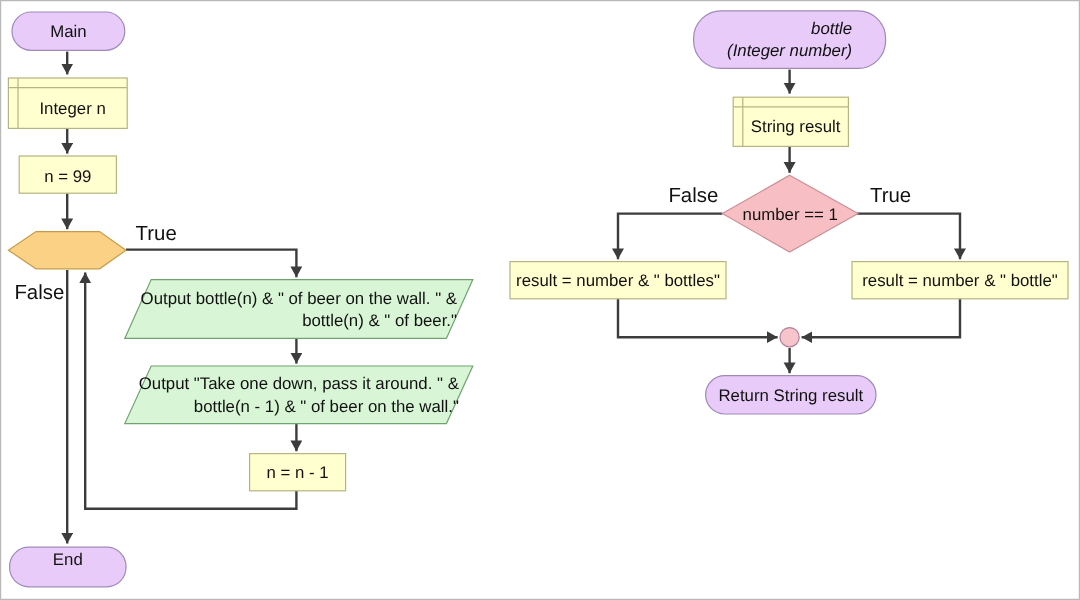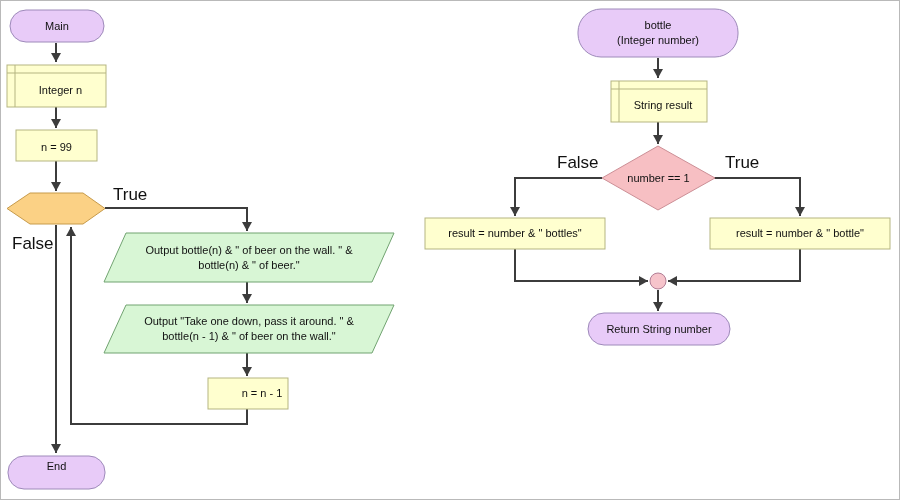--- a/index.html
+++ b/index.html
@@ -12,22 +12,22 @@
     box-shadow: inset 0 0 0 1px #b9b9b9;
     font-family: "Liberation Sans", sans-serif;
     overflow: hidden;
   }
   .layer { position: absolute; left: 0; top: 0; }
   .node-label {
     position: absolute;
     display: flex;
     align-items: center;
     justify-content: center;
-    text-align: center;
-    font-size: 11px;
+    text-align: right;
+    font-size: 14px;
     line-height: 1.35;
     color: #111111;
     pointer-events: none;
     white-space: pre-line;
   }
   .branch-label {
     position: absolute;
     font-size: 17px;
     color: #111111;
     pointer-events: none;
@@ -116,34 +116,34 @@
   <div class="branch-label" style="left:113px; top:185px;">True</div>
 
   <div class="branch-label" style="left:12px; top:234px;">False</div>
 
   <div class="node-label" style="left:114px; top:233px; width:270px; height:49px;">Output bottle(n) &amp; " of beer on the wall. " &amp;
 bottle(n) &amp; " of beer."</div>
 
   <div class="node-label" style="left:114px; top:305px; width:270px; height:48px;">Output "Take one down, pass it around. " &amp;
 bottle(n - 1) &amp; " of beer on the wall."</div>
 
-  <div class="node-label" style="left:208px; top:378px; width:80px; height:31px;padding-left:14px;">n = n - 1</div>
+  <div class="node-label" style="left:208px; top:378px; width:80px; height:31px;">n = n - 1</div>
 
   <div class="node-label" style="left:8px; top:456px; width:97px; height:20px;">End</div>
 
-  <div class="node-label" style="left:578px; top:9px; width:160px; height:48px;">bottle
+  <div class="node-label" style="left:578px; top:9px; width:160px; height:48px;font-style:italic;">bottle
 (Integer number)</div>
 
   <div class="node-label" style="left:619px; top:89px; width:88px; height:33px;">String result</div>
 
   <div class="node-label" style="left:602px; top:162px; width:113px; height:33px;">number == 1</div>
 
   <div class="branch-label" style="left:557px; top:153px;">False</div>
 
   <div class="branch-label" style="left:725px; top:153px;">True</div>
 
   <div class="node-label" style="left:425px; top:218px; width:180px; height:31px;">result = number &amp; " bottles"</div>
 
   <div class="node-label" style="left:710px; top:218px; width:180px; height:31px;">result = number &amp; " bottle"</div>
 
-  <div class="node-label" style="left:588px; top:313px; width:142px; height:32px;">Return String number</div>
+  <div class="node-label" style="left:588px; top:313px; width:142px; height:32px;">Return String result</div>
 
 </div>
 
 </body></html>

